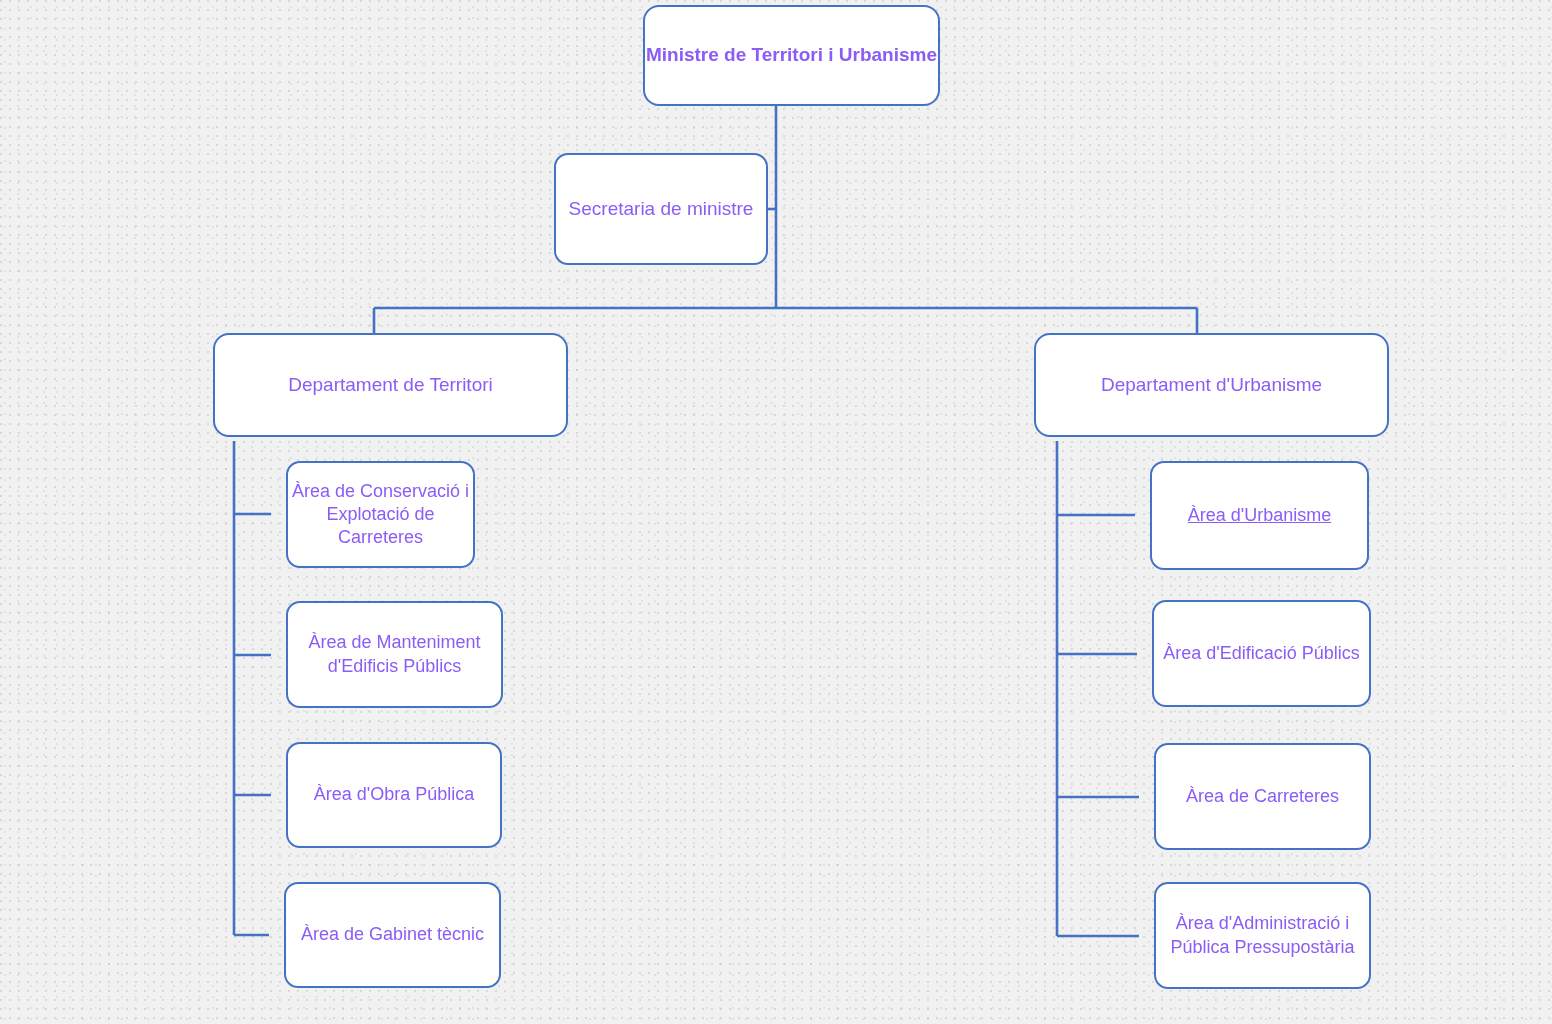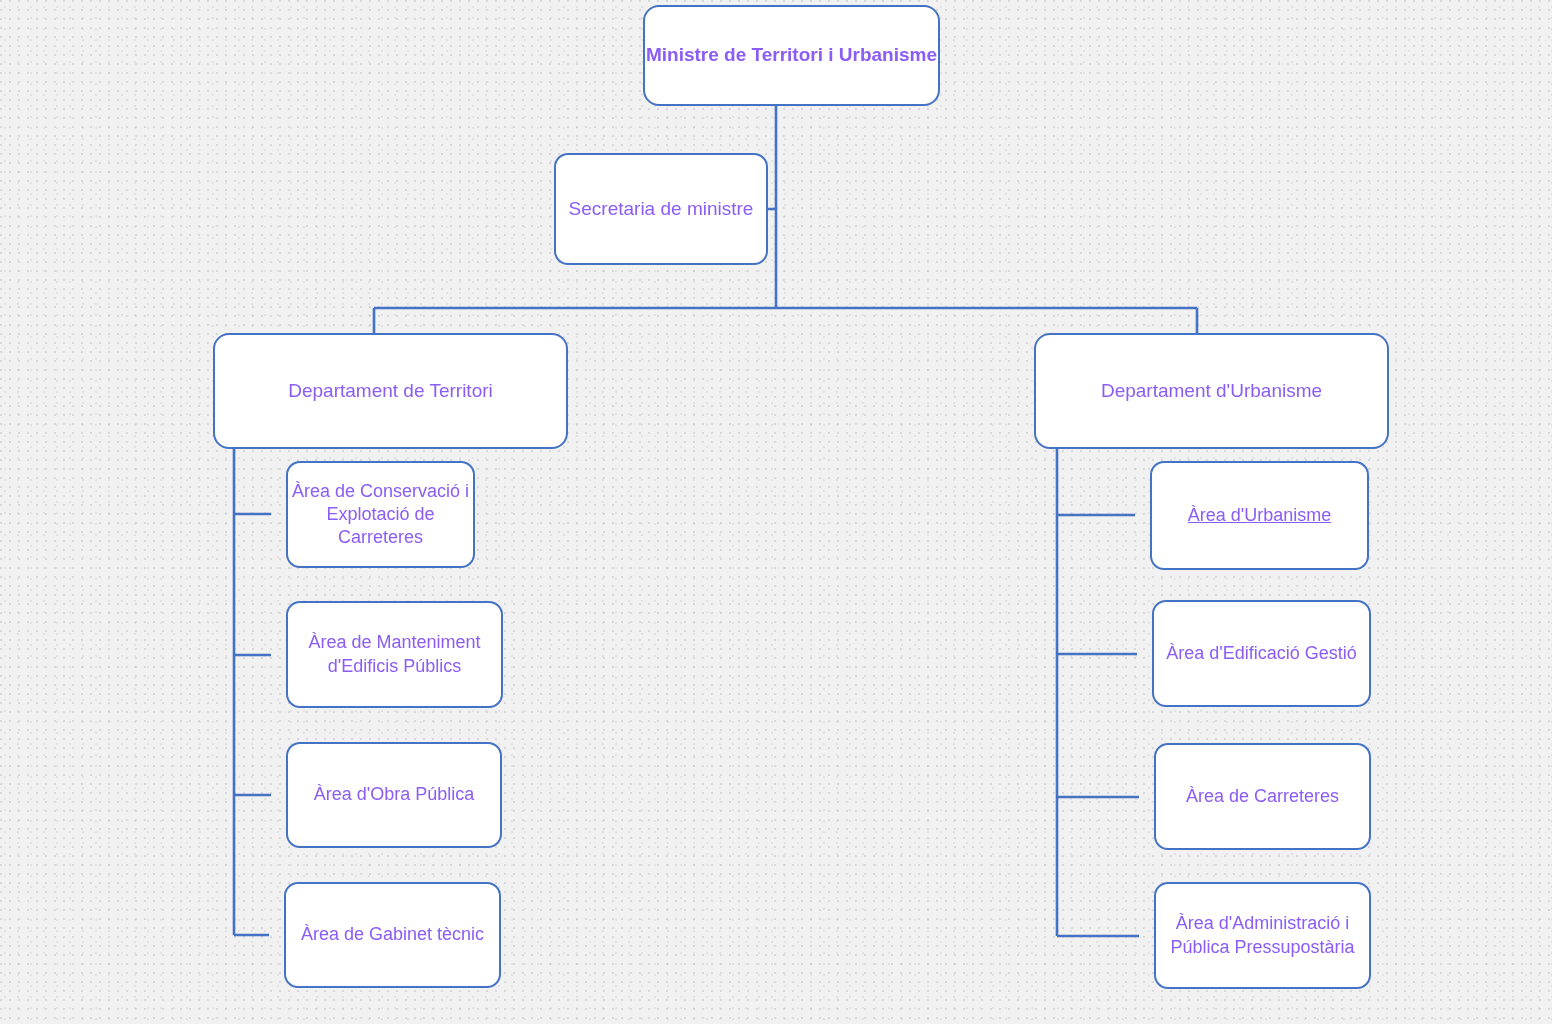--- a/index.html
+++ b/index.html
@@ -62,21 +62,21 @@
   }
   .node.secretary {
     left: 539px;
     top: 153px;
     width: 214px;
     height: 112px;
     font-size: 19px;
   }
   .node.dept {
     width: 355px;
-    height: 116px;
+    height: 104px;
     font-size: 19px;
     border-radius: 16px;
   }
   .node.dept.dept-left  { left: 198px; top: 333px; }
   .node.dept.dept-right { left: 1019px; top: 333px; }
 
   .node.area {
     font-size: 18px;
   }
   .node.area .node-label { width: 118%; }
@@ -150,21 +150,21 @@
     <span class="node-label">Àrea d'Obra Pública</span>
   </div>
   <div class="node area a-l3">
     <span class="node-label">Àrea de Gabinet tècnic</span>
   </div>
 
   <div class="node area a-r0">
     <span class="node-label">Àrea d'Urbanisme</span>
   </div>
   <div class="node area a-r1">
-    <span class="node-label">Àrea d'Edificació Gestió</span>
+    <span class="node-label">Àrea d'Edificació Públics</span>
   </div>
   <div class="node area a-r2">
     <span class="node-label">Àrea de Carreteres</span>
   </div>
   <div class="node area a-r3">
     <span class="node-label">Àrea d'Administració i Pública Pressupostària</span>
   </div>
 
 </div>
 

